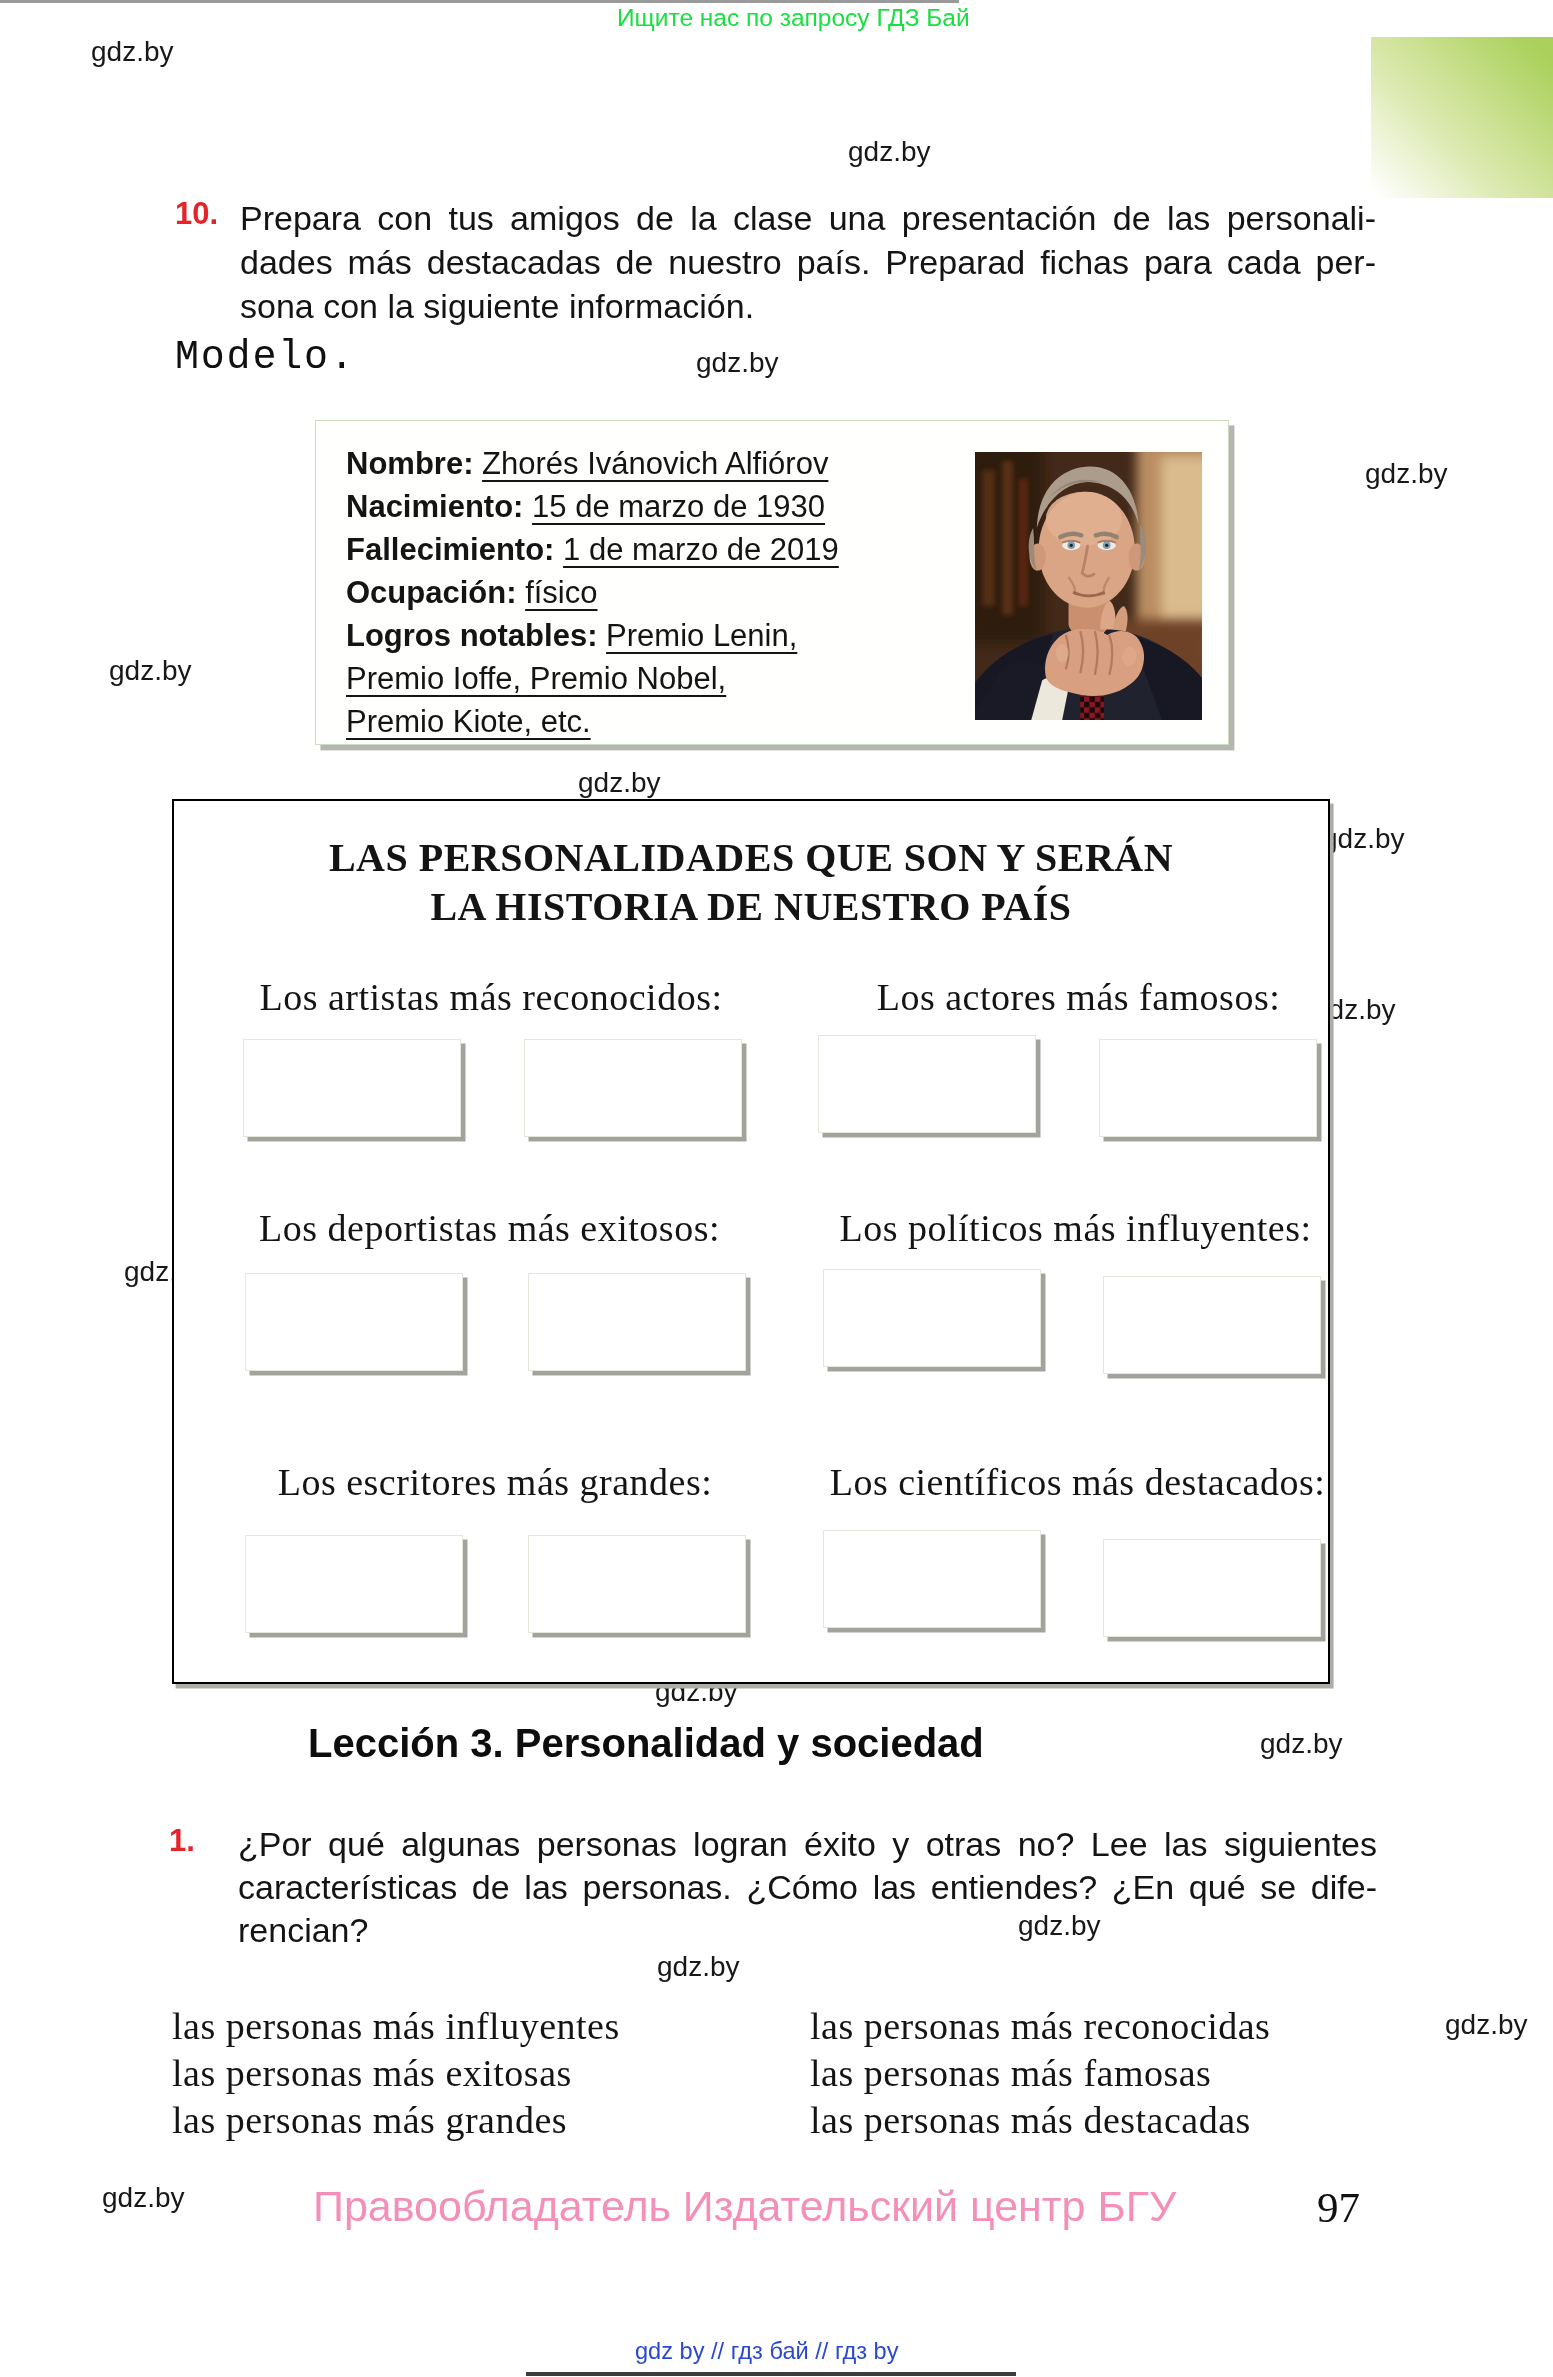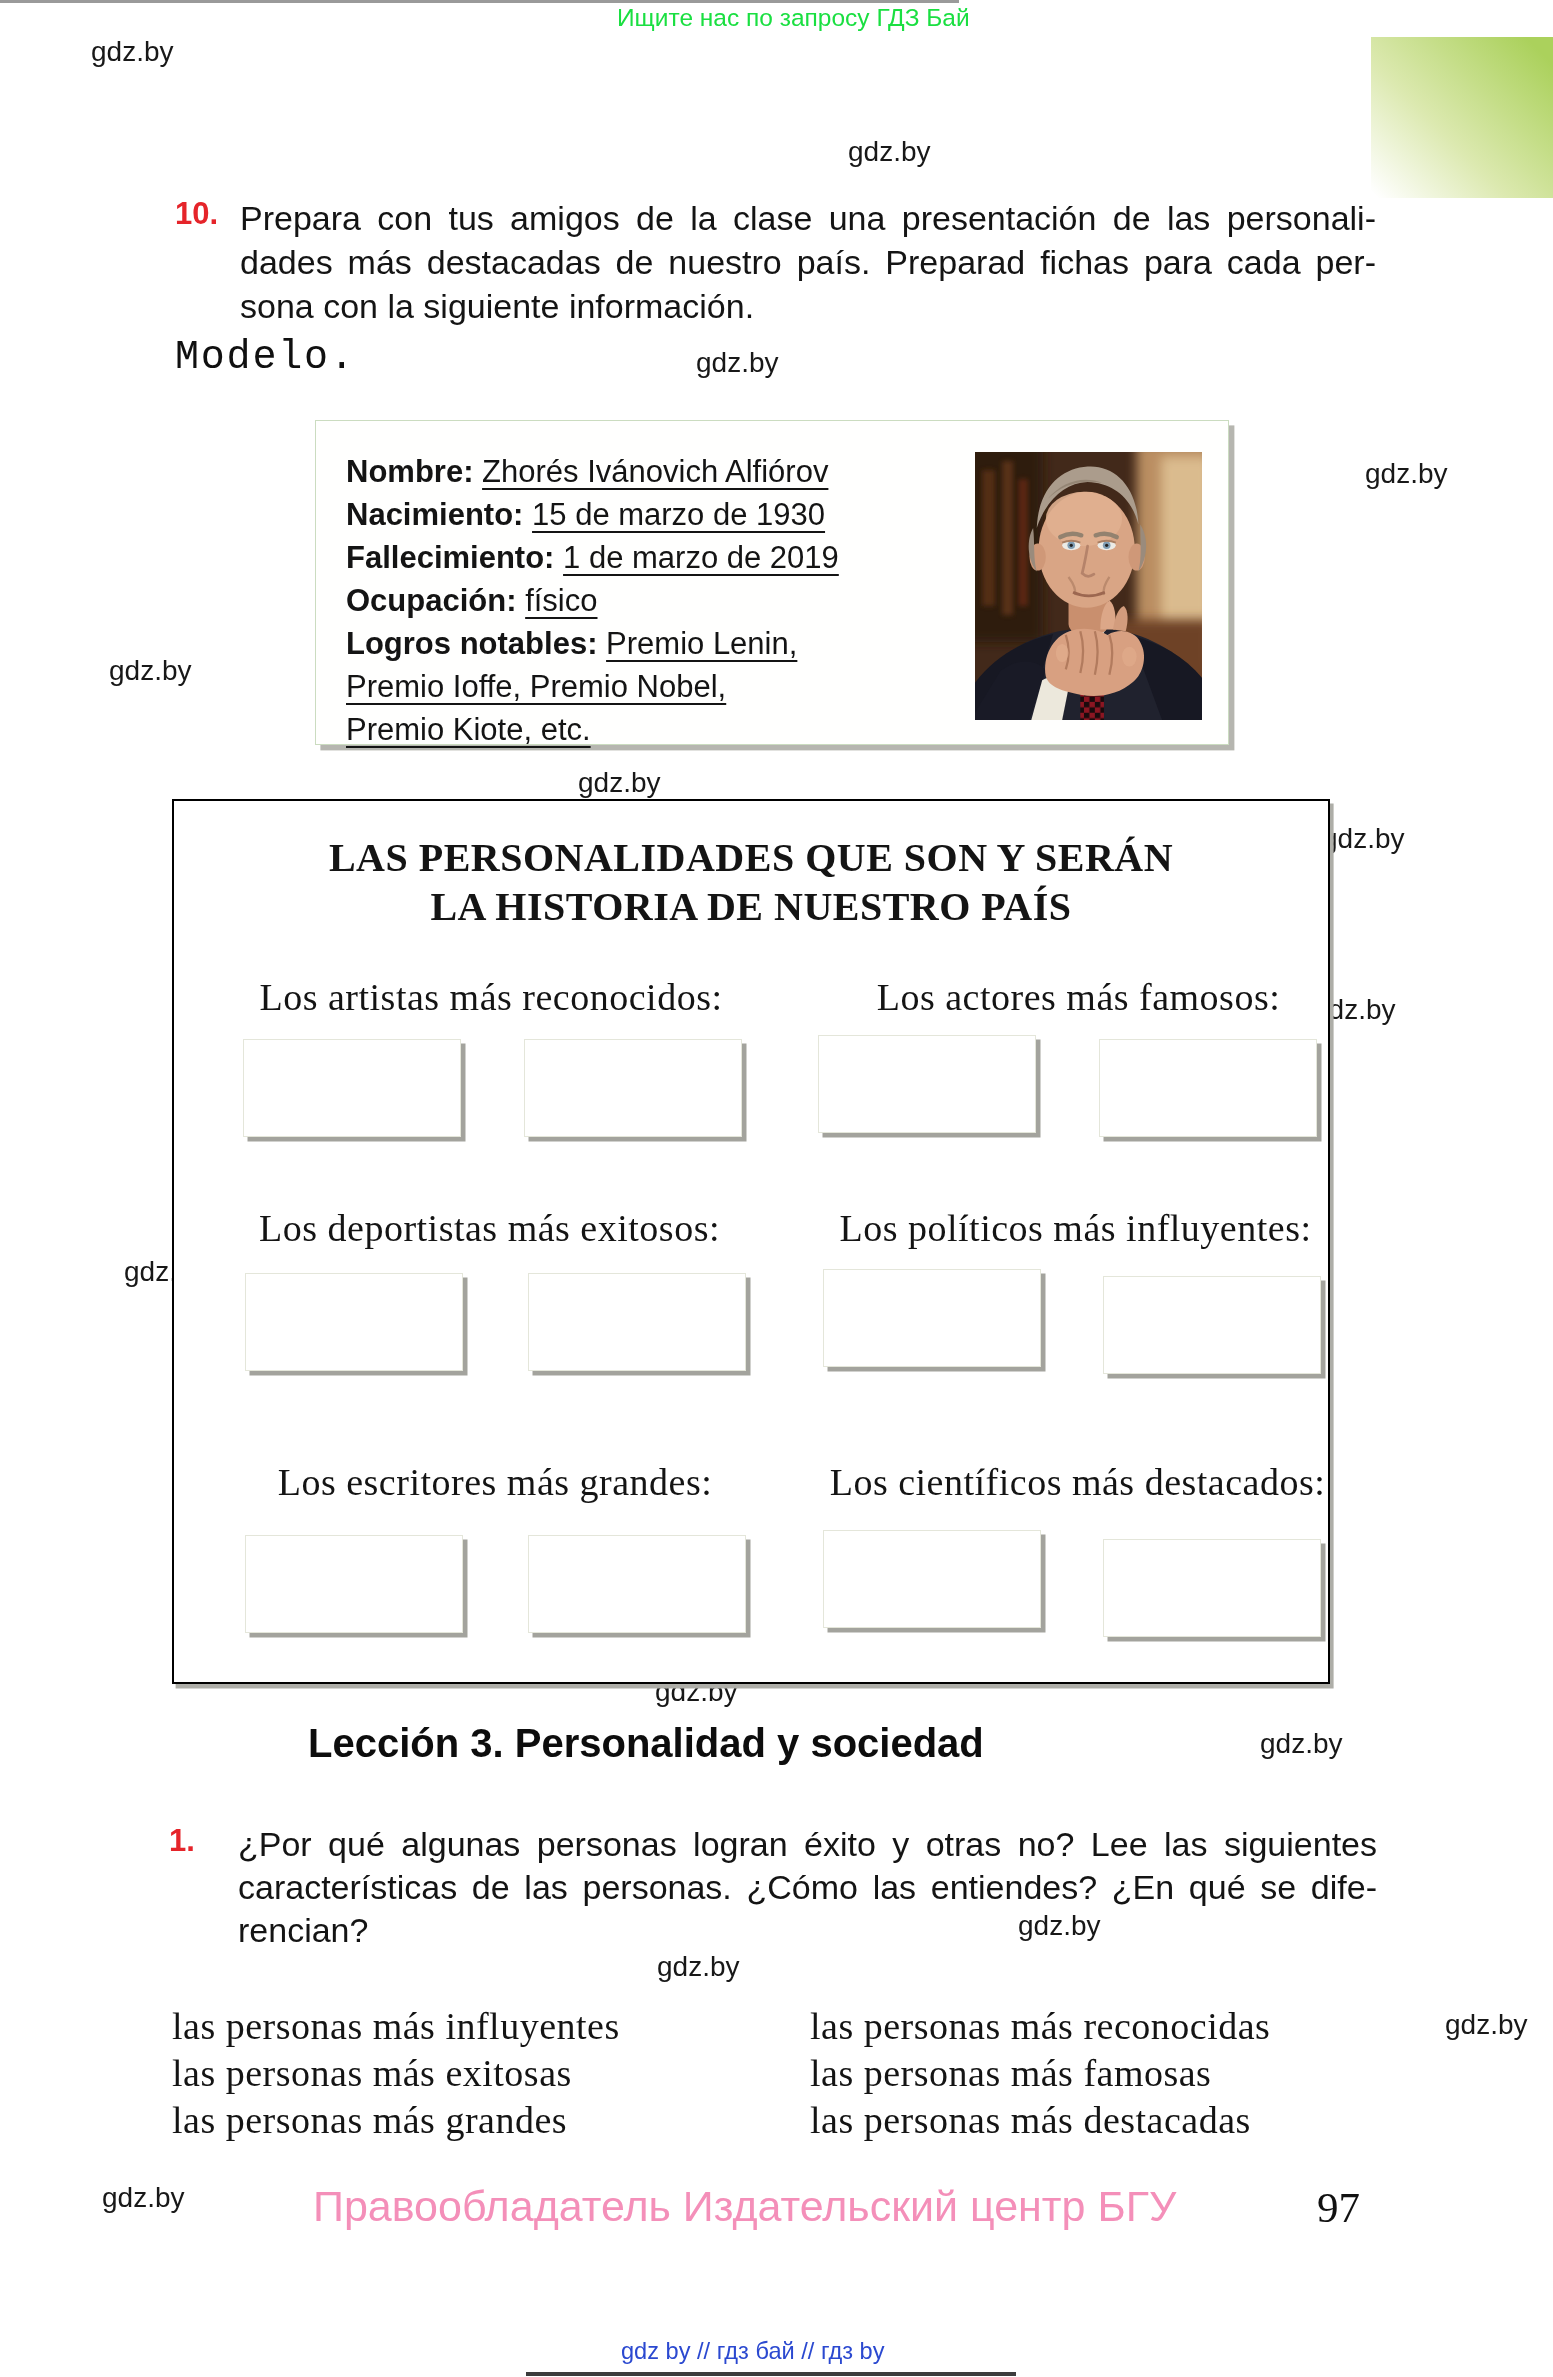--- a/index.html
+++ b/index.html
@@ -18,21 +18,21 @@
   .exnum{position:absolute;font-size:31px;font-weight:bold;color:#e5242a;}
   .textblock{position:absolute;font-size:34px;}
   .tline{height:44px;line-height:44px;overflow:hidden;white-space:nowrap;}
   .just{text-align:justify;white-space:normal;}
   .just::after{content:"";display:inline-block;width:100%;height:0;}
   .modelo{position:absolute;left:175px;top:335px;font-family:"Liberation Mono",monospace;
           font-size:40px;letter-spacing:1.8px;color:#101010;}
   
   .card{position:absolute;left:315px;top:420px;width:914px;height:325px;background:#fffffe;
         border:1.8px solid #cbdcc0;box-shadow:5.4px 5.4px 0 #b6b6b0;box-sizing:border-box;
-        padding:29px 0 0 30px;}
+        padding:21px 0 0 30px;}
   .cline{height:43px;line-height:43px;font-size:31px;white-space:nowrap;}
   .cline .lbl{font-weight:bold;}
   .cline .val{text-decoration:underline;text-decoration-thickness:1.8px;text-underline-offset:6.3px;}
   .photo{position:absolute;left:975px;top:452px;width:227px;height:268px;}
   
   .board{position:absolute;left:172px;top:799px;width:1158px;height:885px;border:2.7px solid #000;
          box-sizing:border-box;background:#fff;box-shadow:3.6px 4.5px 0 #aeaea8;}
   .btitle{position:absolute;left:0;width:100%;text-align:center;font-family:"Liberation Serif",serif;
           font-weight:bold;font-size:40px;letter-spacing:0.5px;}
   .t1{top:33px;} .t2{top:82px;}
@@ -43,21 +43,21 @@
   
   .lesson{position:absolute;left:308px;top:1721px;width:943px;text-align:left;
           font-size:40px;font-weight:bold;color:#0d0d0d;}
   
   .phrase{position:absolute;font-family:"Liberation Serif",serif;font-size:38px;
           letter-spacing:0.5px;white-space:nowrap;}
   
   .copyright{position:absolute;left:313px;top:2182px;font-size:43px;color:#f48fb9;white-space:nowrap;}
   .pagenum{position:absolute;left:1317px;top:2183px;font-family:"Liberation Serif",serif;
            font-size:43px;color:#111;}
-  .links{position:absolute;left:621px;top:2338px;font-size:23.6px;color:#2b49d0;white-space:nowrap;}
+  .links{position:absolute;left:635px;top:2338px;font-size:23.6px;color:#2b49d0;white-space:nowrap;}
 </style>
 </head>
 <body>
 
 <div class="page">
 
   <div class="edge-top"></div>
   <div class="promo">Ищите нас по запросу ГДЗ Бай</div>
   <div class="grad"></div>
 

